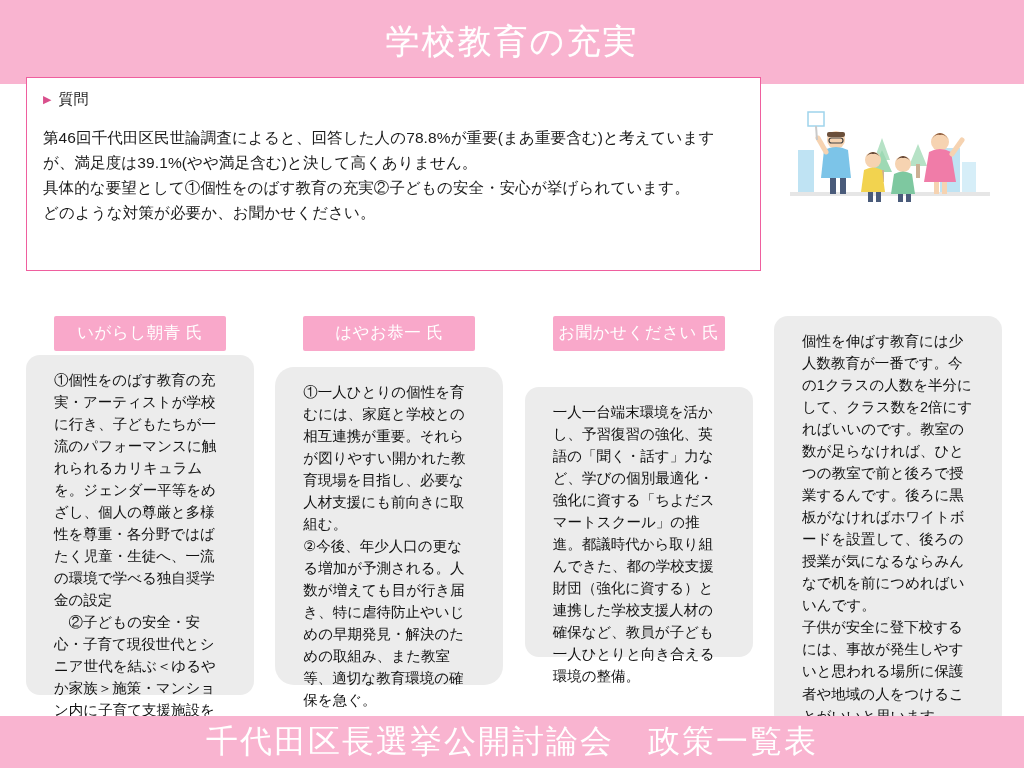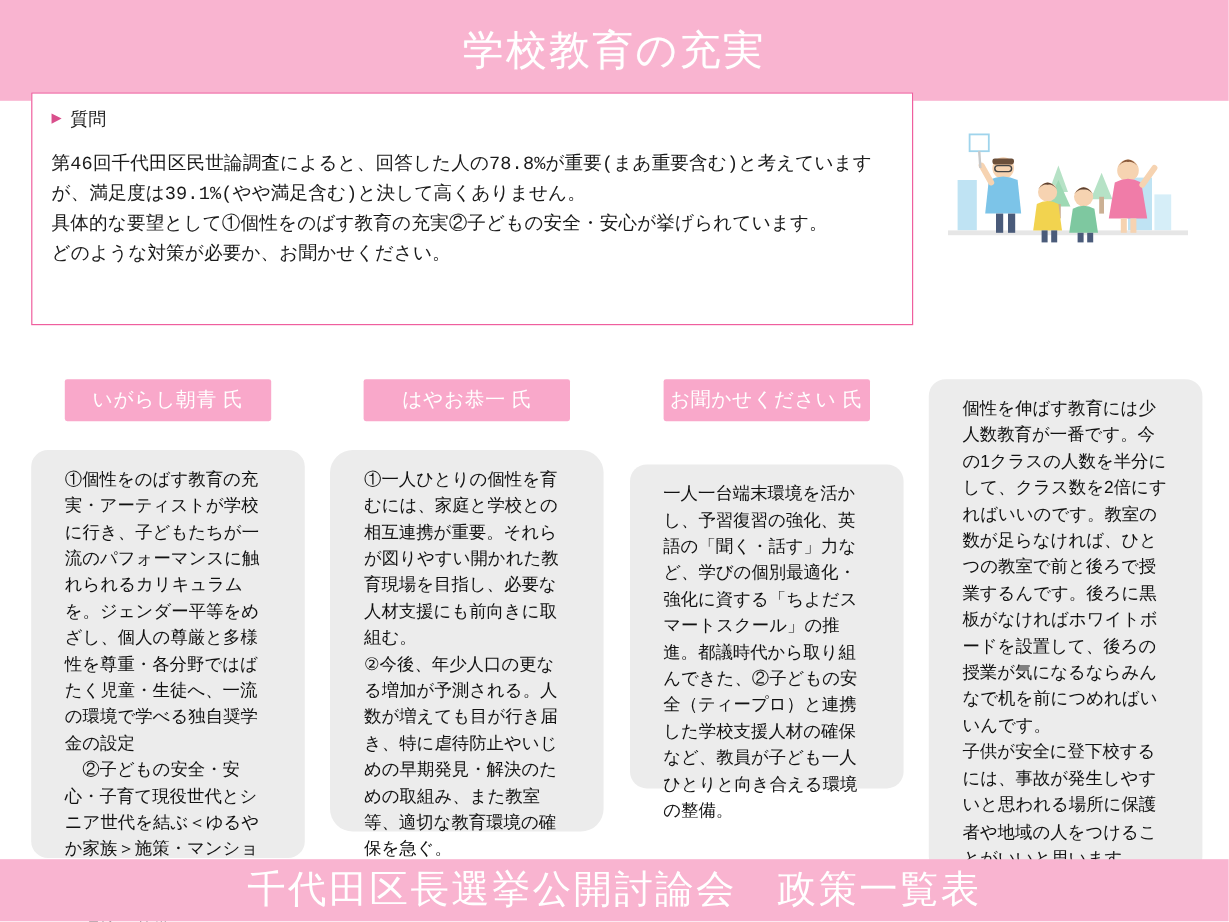--- a/index.html
+++ b/index.html
@@ -84,21 +84,20 @@
     top: 0px;
   }
   .question-body {
     font-size: 15.5px;
     line-height: 1.62;
     color: #1a1a1a;
     letter-spacing: 0.1px;
   }
   .question-body p {
     margin: 0;
-    font-family: Liberation Mono, monospace;
   }
   
   .illustration {
     position: absolute;
     left: 790px;
     top: 104px;
     width: 200px;
     height: 110px;
   }
   
@@ -115,21 +114,21 @@
     width: 228px;
     position: relative;
   }
   .name-tag {
     background: #f9a8ca;
     color: #ffffff;
     font-size: 16.5px;
     text-align: center;
     padding: 6px 0 7px 0;
     border-radius: 2px;
-    margin: 0 auto 24px auto;
+    margin: 0 auto 4px auto;
     width: 172px;
     letter-spacing: 0.5px;
   }
   .answer-card {
     background: #ececec;
     border-radius: 14px;
     padding: 14px 28px;
     font-size: 14.5px;
     line-height: 1.52;
     color: #111111;
@@ -221,21 +220,21 @@
     </div>
 
     <div class="column">
       <div class="name-tag">はやお恭一 氏</div>
       <div class="answer-card card-2 ans-text">①一人ひとりの個性を育むには、家庭と学校との相互連携が重要。それらが図りやすい開かれた教育現場を目指し、必要な人材支援にも前向きに取組む。
 ②今後、年少人口の更なる増加が予測される。人数が増えても目が行き届き、特に虐待防止やいじめの早期発見・解決のための取組み、また教室等、適切な教育環境の確保を急ぐ。</div>
     </div>
 
     <div class="column">
       <div class="name-tag">お聞かせください 氏</div>
-      <div class="answer-card card-3 ans-text">一人一台端末環境を活かし、予習復習の強化、英語の「聞く・話す」力など、学びの個別最適化・強化に資する「ちよだスマートスクール」の推進。都議時代から取り組んできた、②子どもの安全（ティープロ）と連携した学校支援人材の確保など、教員が子ども一人ひとりと向き合える環境の整備。</div>
+      <div class="answer-card card-3 ans-text">一人一台端末環境を活かし、予習復習の強化、英語の「聞く・話す」力など、学びの個別最適化・強化に資する「ちよだスマートスクール」の推進。都議時代から取り組んできた、都の学校支援財団（強化に資する）と連携した学校支援人材の確保など、教員が子ども一人ひとりと向き合える環境の整備。</div>
     </div>
 
     <div class="column">
       <div class="answer-card card-4 ans-text">個性を伸ばす教育には少人数教育が一番です。今の1クラスの人数を半分にして、クラス数を2倍にすればいいのです。教室の数が足らなければ、ひとつの教室で前と後ろで授業するんです。後ろに黒板がなければホワイトボードを設置して、後ろの授業が気になるならみんなで机を前につめればいいんです。
 子供が安全に登下校するには、事故が発生しやすいと思われる場所に保護者や地域の人をつけることがいいと思います。</div>
     </div>
 
   </div>
 
   <div class="footer">

